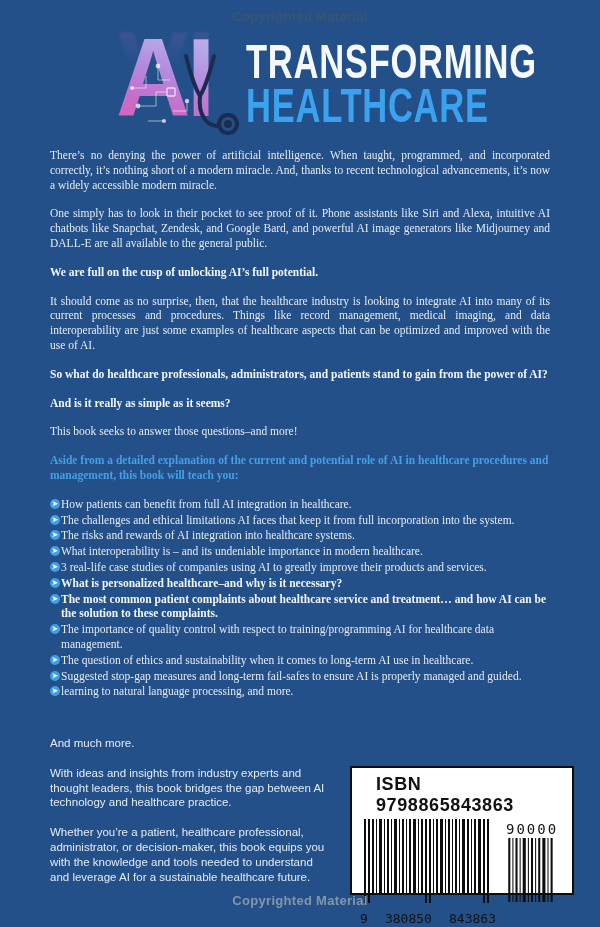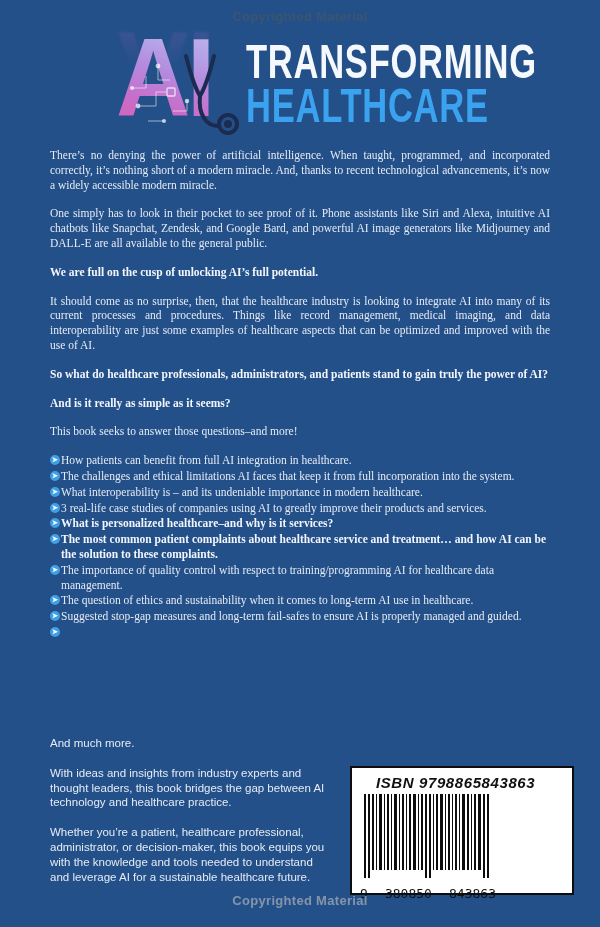--- a/index.html
+++ b/index.html
@@ -48,21 +48,21 @@
 
   
   .bottom-left{position:absolute;left:50px;top:736px;width:300px;color:#e4ebf4;
     font-size:11.5px;line-height:14.8px;}
   .bottom-left p{margin:0 16px 15px 0;}
 
   
   .barcode-box{position:absolute;left:350px;top:766px;width:224px;height:129px;
     background:#fff;border:2px solid #0d0d0d;box-sizing:border-box;
     padding:5px 8px 4px 8px;color:#111;}
-  .isbn-label{font-size:15px;font-weight:600;letter-spacing:.6px;margin:1px 0 3px 16px;font-style:italic;}
+  .isbn-label{font-size:18px;font-weight:600;letter-spacing:.6px;margin:1px 0 3px 16px;}
   .bars-row{display:flex;align-items:flex-start;gap:10px;}
   .addon{display:flex;flex-direction:column;align-items:center;margin-top:2px;}
   .price-code{font-size:14px;letter-spacing:2px;margin-bottom:1px;font-family:"DejaVu Sans Mono","Liberation Mono",monospace;}
   .digits-row{display:flex;justify-content:space-between;width:136px;margin-top:0;
     font-size:13px;font-family:"DejaVu Sans Mono","Liberation Mono",monospace;}
 </style>
 </head>
 <body>
 
 <div class="cover">
@@ -103,63 +103,69 @@
   <div class="titles">
     <div class="title-line white">TRANSFORMING</div>
     <div class="title-line blue">HEALTHCARE</div>
   </div>
 
   <div class="content">
     <p class="p-justify">There’s no denying the power of artificial intelligence. When taught, programmed, and incorporated correctly, it’s nothing short of a modern miracle. And, thanks to recent technological advancements, it’s now a widely accessible modern miracle.</p>
     <p class="p-justify">One simply has to look in their pocket to see proof of it. Phone assistants like Siri and Alexa, intuitive AI chatbots like Snapchat, Zendesk, and Google Bard, and powerful AI image generators like Midjourney and DALL-E are all available to the general public.</p>
     <p class="p-bold">We are full on the cusp of unlocking AI’s full potential.</p>
     <p class="p-justify">It should come as no surprise, then, that the healthcare industry is looking to integrate AI into many of its current processes and procedures. Things like record management, medical imaging, and data interoperability are just some examples of healthcare aspects that can be optimized and improved with the use of AI.</p>
-    <p class="p-bold">So what do healthcare professionals, administrators, and patients stand to gain truly the power of AI?</p>
+    <p class="p-bold">So what do healthcare professionals, administrators, and patients stand to gain from the power of AI?</p>
     <p class="p-bold">And is it really as simple as it seems?</p>
     <p>This book seeks to answer those questions–and more!</p>
+    <p class="p-blue">Aside from a detailed explanation of the current and potential role of AI in healthcare procedures and management, this book will teach you:</p>
 
     <ul class="teach">
       <li>
           <span class="bullet-icon">➤</span>
           <span><span class="b"></span><span>How patients can benefit from full AI integration in healthcare.</span></span>
         </li>
       <li>
           <span class="bullet-icon">➤</span>
           <span><span class="b"></span><span>The challenges and ethical limitations AI faces that keep it from full incorporation into the system.</span></span>
         </li>
       <li>
           <span class="bullet-icon">➤</span>
+          <span><span class="b"></span><span>The risks and rewards of AI integration into healthcare systems.</span></span>
+        </li>
+      <li>
+          <span class="bullet-icon">➤</span>
           <span><span class="b"></span><span>What interoperability is – and its undeniable importance in modern healthcare.</span></span>
         </li>
       <li>
           <span class="bullet-icon">➤</span>
           <span><span class="b"></span><span>3 real-life case studies of companies using AI to greatly improve their products and services.</span></span>
         </li>
       <li>
           <span class="bullet-icon">➤</span>
-          <span><span class="b">What is personalized healthcare–and why is it services?</span><span></span></span>
+          <span><span class="b">What is personalized healthcare–and why is it necessary?</span><span></span></span>
         </li>
       <li>
           <span class="bullet-icon">➤</span>
           <span><span class="b">The most common patient complaints about healthcare service and treatment… and how AI can be the solution to these complaints.</span><span></span></span>
         </li>
       <li>
           <span class="bullet-icon">➤</span>
           <span><span class="b"></span><span>The importance of quality control with respect to training/programming AI for healthcare data management.</span></span>
         </li>
       <li>
           <span class="bullet-icon">➤</span>
           <span><span class="b"></span><span>The question of ethics and sustainability when it comes to long-term AI use in healthcare.</span></span>
         </li>
       <li>
           <span class="bullet-icon">➤</span>
           <span><span class="b"></span><span>Suggested stop-gap measures and long-term fail-safes to ensure AI is properly managed and guided.</span></span>
         </li>
       <li>
           <span class="bullet-icon">➤</span>
+          <span><span class="b"></span><span>learning to natural language processing, and more.</span></span>
         </li>
     </ul>
   </div>
 
   <div class="bottom-left">
     <p>And much more.</p>
     <p>With ideas and insights from industry experts and thought leaders, this book bridges the gap between AI technology and healthcare practice.</p>
     <p>Whether you’re a patient, healthcare professional, administrator, or decision-maker, this book equips you with the knowledge and tools needed to understand and leverage AI for a sustainable healthcare future.</p>
   </div>
 
@@ -196,20 +202,39 @@
             <rect x="95" y="0" width="1" height="76"></rect>
           <rect x="98" y="0" width="3" height="76"></rect>
             <rect x="103" y="0" width="2" height="76"></rect>
           <rect x="107" y="0" width="1" height="76"></rect>
             <rect x="110" y="0" width="2" height="76"></rect>
           <rect x="114" y="0" width="3" height="76"></rect>
           <rect x="119" y="0" width="2" height="84"></rect>
             <rect x="123" y="0" width="2" height="84"></rect>
         </g>
       </svg>
+      <div class="addon">
+        <div class="price-code">90000</div>
+        <svg width="50" height="64" viewBox="0 0 46 62">
+          <g fill="#0d0d0d">
+            <rect x="0" y="0" width="2" height="62"></rect>
+              <rect x="4" y="0" width="1" height="62"></rect>
+            <rect x="7" y="0" width="2" height="62"></rect>
+              <rect x="11" y="0" width="1" height="62"></rect>
+            <rect x="14" y="0" width="3" height="62"></rect>
+              <rect x="19" y="0" width="1" height="62"></rect>
+            <rect x="22" y="0" width="2" height="62"></rect>
+              <rect x="26" y="0" width="1" height="62"></rect>
+            <rect x="29" y="0" width="2" height="62"></rect>
+              <rect x="33" y="0" width="3" height="62"></rect>
+            <rect x="38" y="0" width="1" height="62"></rect>
+              <rect x="41" y="0" width="2" height="62"></rect>
+          </g>
+        </svg>
+      </div>
     </div>
     <div class="digits-row">
       <span>9</span>
       <span>380850</span>
       <span>843863</span>
     </div>
   </div>
 
   <div class="copy-bottom">Copyrighted Material</div>
 

